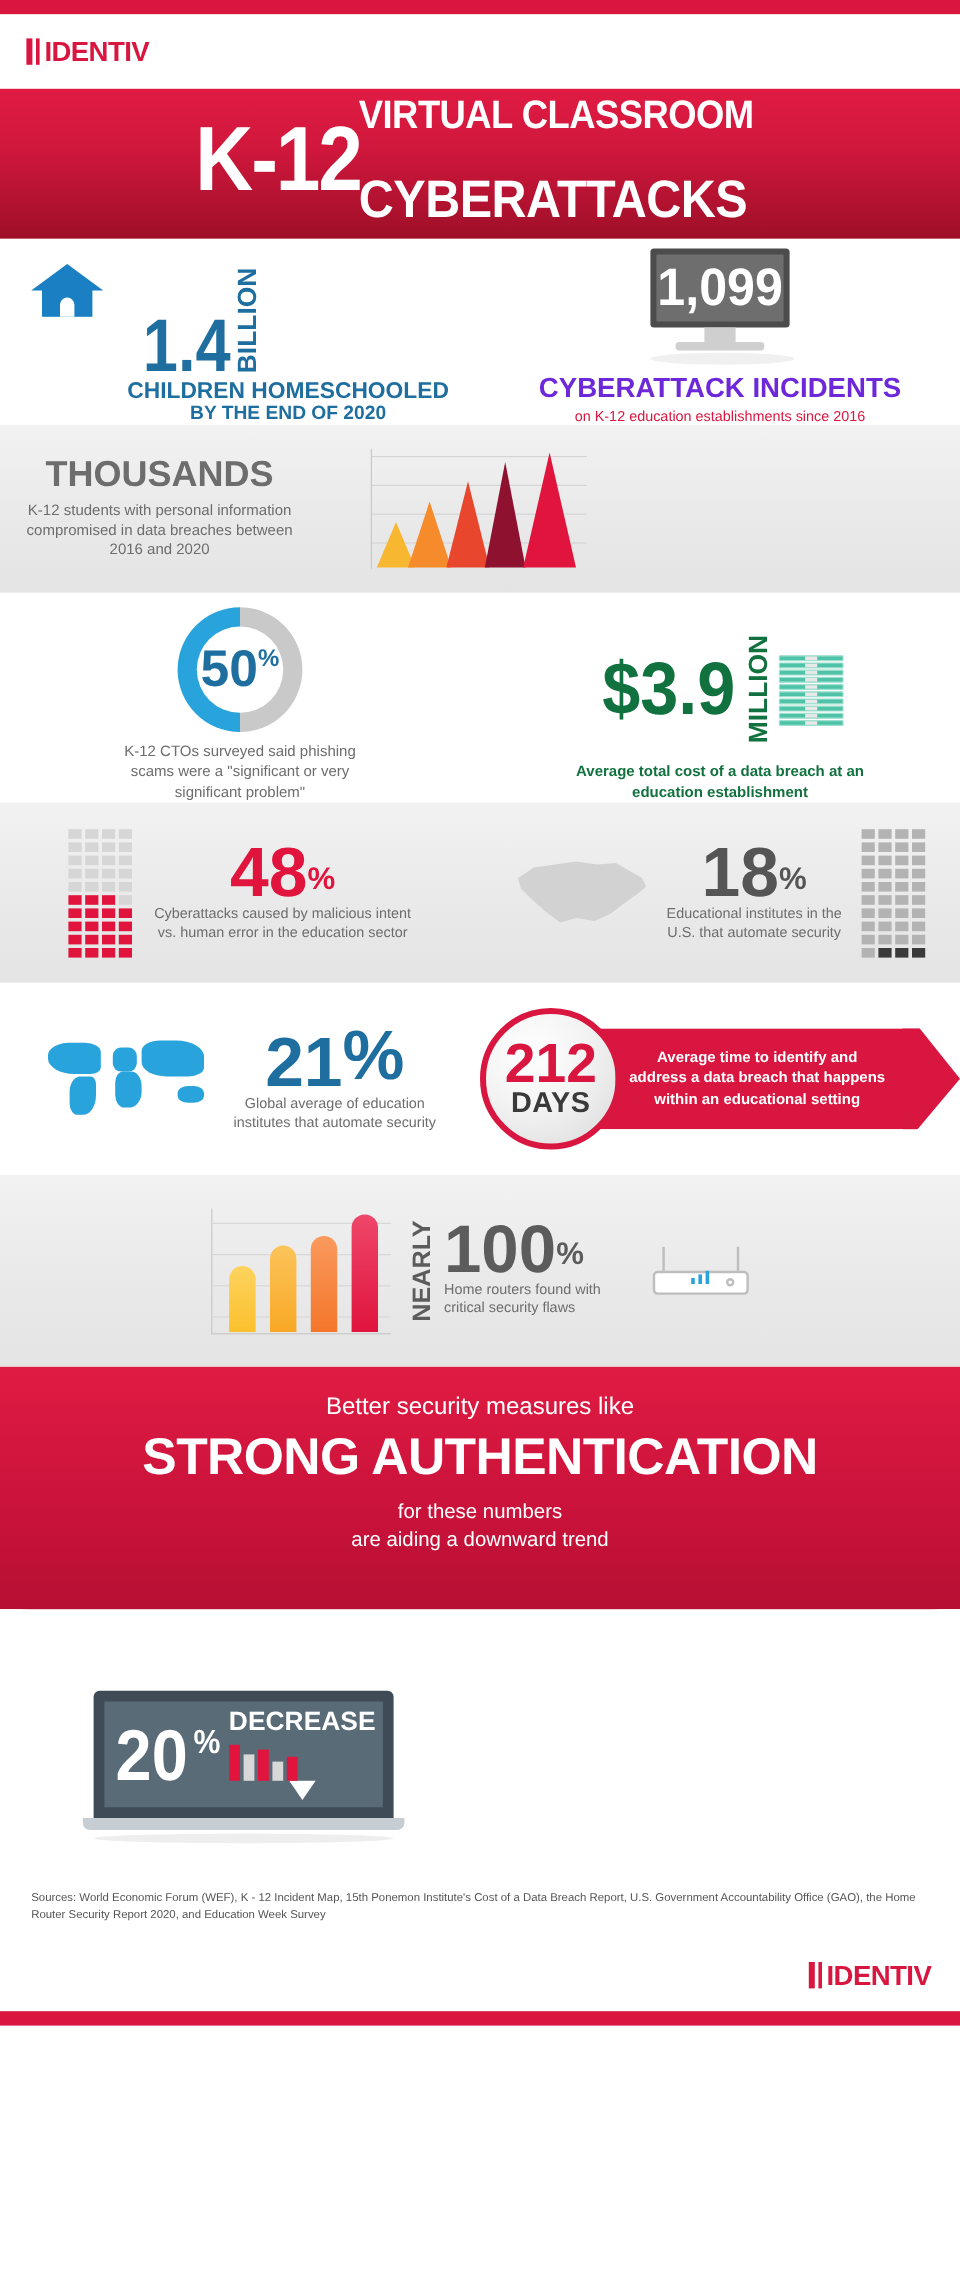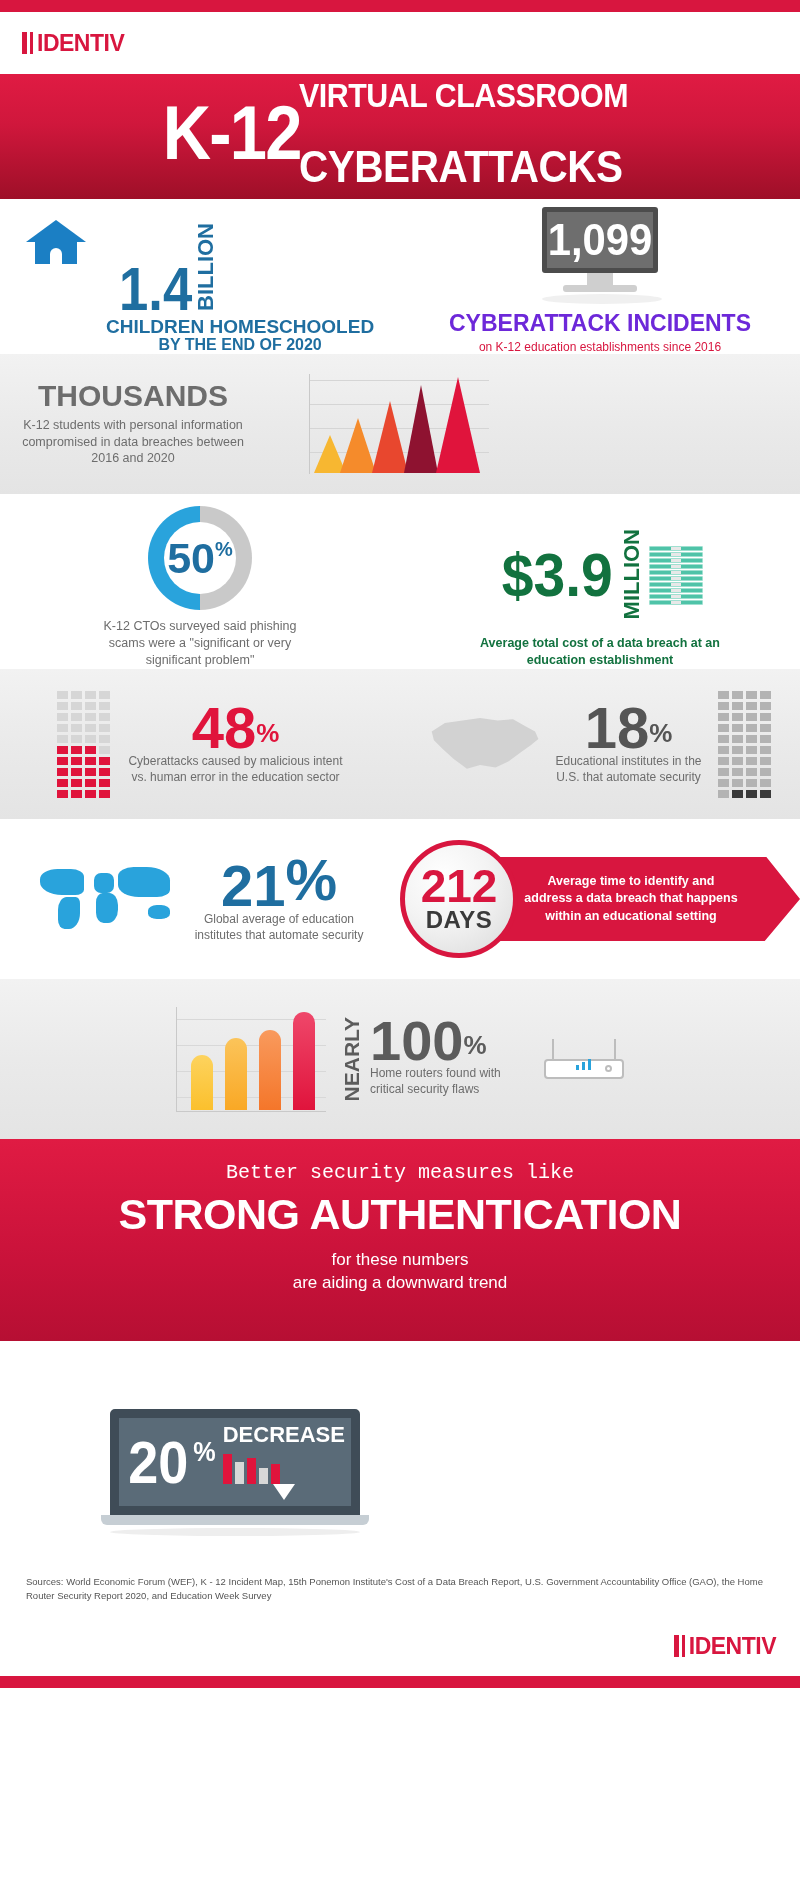--- a/index.html
+++ b/index.html
@@ -229,30 +229,30 @@
   
   .s7 {
     background: linear-gradient(180deg,#e01b43 0%, #c9123a 60%, #b60f33 100%);
     padding: 22px 0 46px; text-align: center; position: relative;
   }
   .s7::after {
     content: ""; position: absolute; left: 0; right: 0; bottom: -44px; height: 46px;
     background: linear-gradient(180deg,#b60f33 0%, #a00d2c 100%);
     clip-path: polygon(0 0, 100% 0, 50% 100%);
   }
-  .s7-l1 { color: #fff; font-size: 20px; font-family: Liberation Mono, monospace; }
+  .s7-l1 { color: #fff; font-size: 20px; }
   .s7-l2 {
     color: #fff; font-family: "Liberation Sans Narrow","Liberation Sans", sans-serif;
     font-weight: bold; font-size: 43px; margin: 6px 0 10px; letter-spacing: -0.5px;
   }
   .s7-l3 { color: #fff; font-size: 17px; line-height: 1.35; }
 
   
   .s8 { height: 220px; display: flex; align-items: center; padding-top: 44px; }
-  .laptop { width: 250px; margin-left: 110px; }
+  .laptop { width: 250px; margin-left: 78px; }
   .lap-screen { background: #5a6b78; border: 9px solid #3f4c57; border-radius: 5px 5px 0 0; height: 106px; display: flex; align-items: center; justify-content: center; padding: 0 8px; }
   .lap-base { width: 268px; height: 10px; background: #c6ced4; border-radius: 0 0 6px 6px; margin-left: -9px; }
   .lap-shadow { width: 250px; height: 8px; background: #eee; border-radius: 50%; margin: 3px auto 0; }
   .lap-num {
     font-family: "Liberation Sans Narrow","Liberation Sans", sans-serif;
     font-weight: bold; font-size: 60px; color: #fff; line-height: 0.85; transform: scaleX(0.9);
   }
   .lap-dec {
     font-family: "Liberation Sans Narrow","Liberation Sans", sans-serif;
     font-weight: bold; font-size: 22px; color: #fff; line-height: 1;

